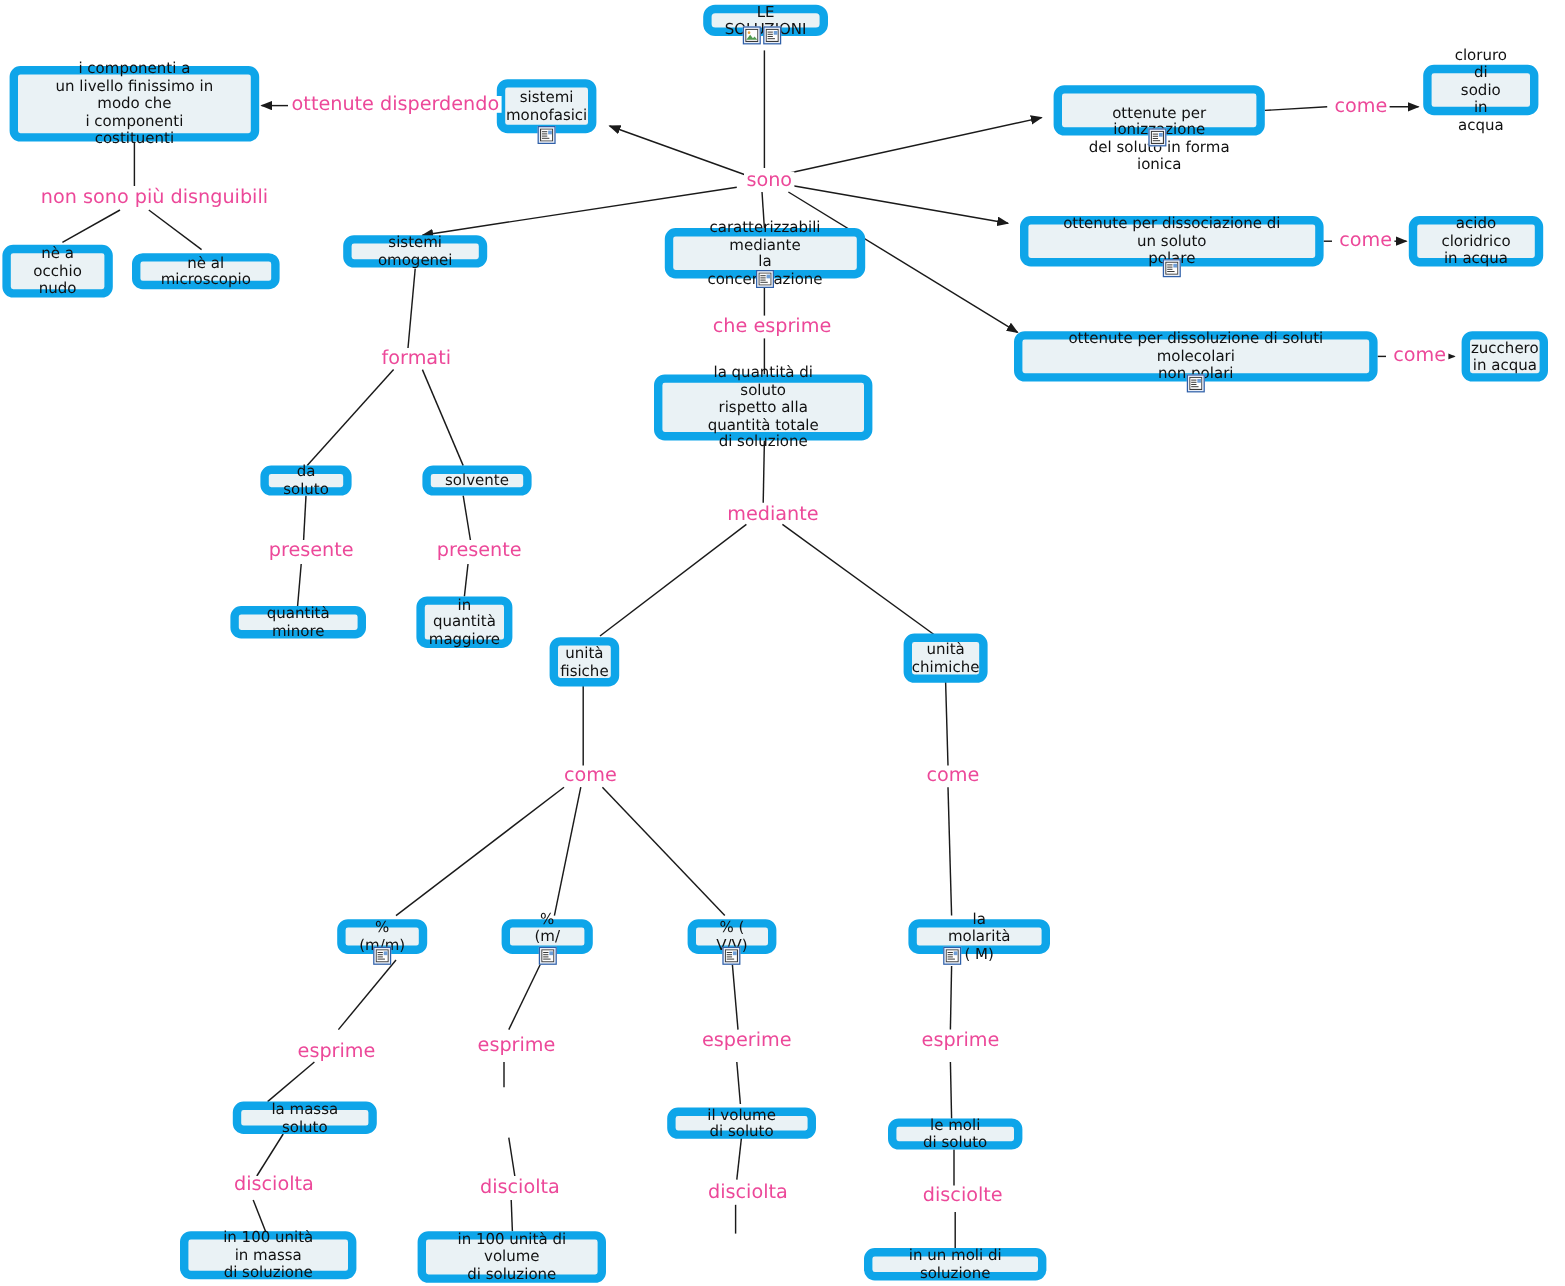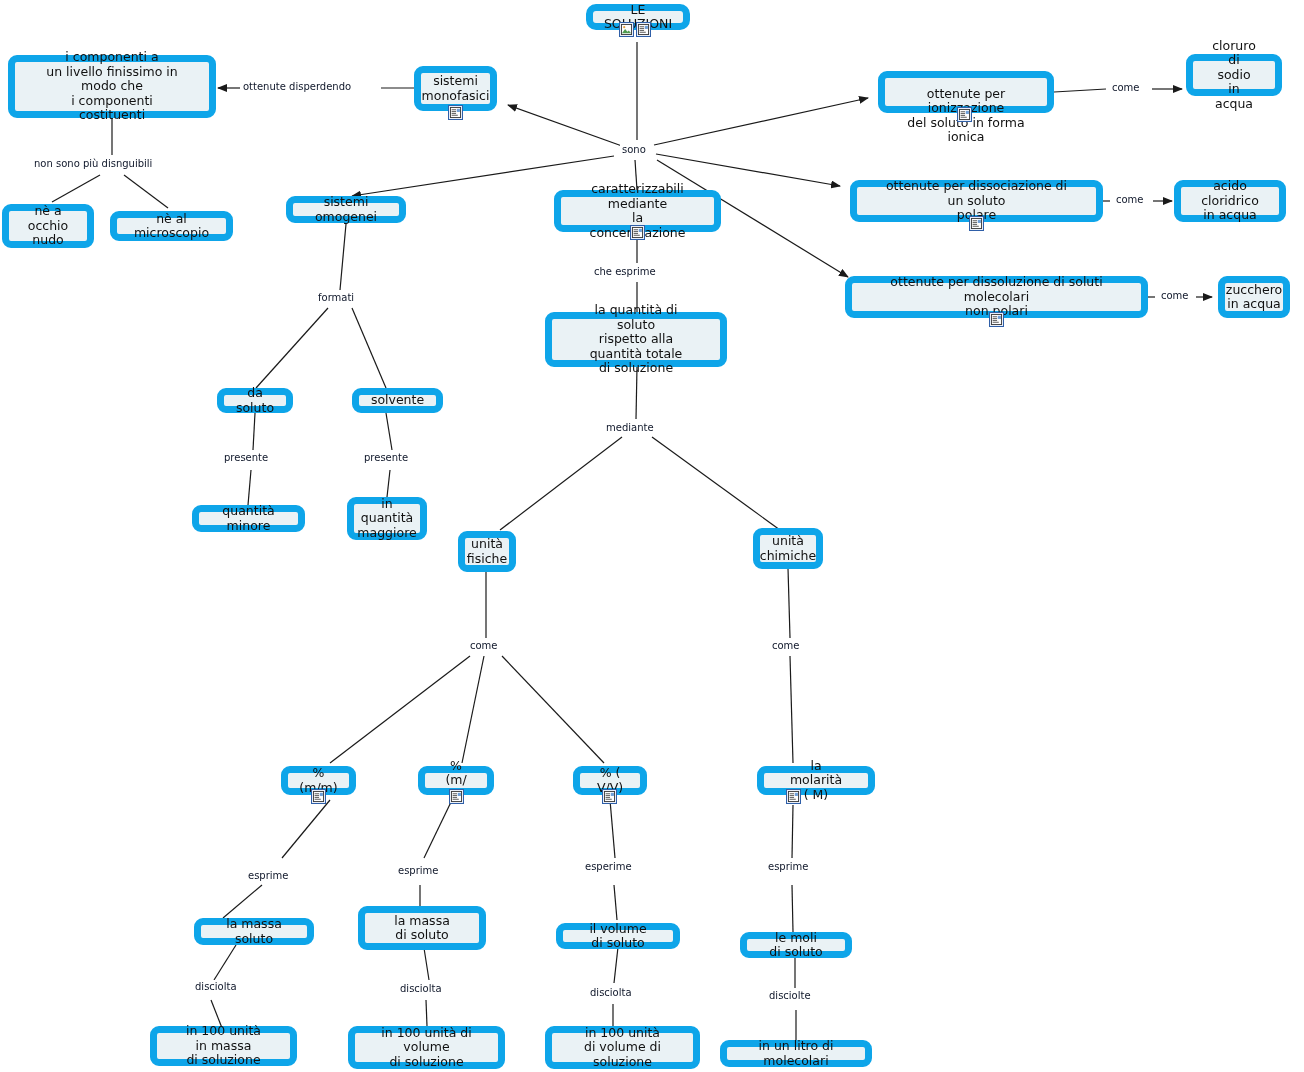--- a/index.html
+++ b/index.html
@@ -38,23 +38,23 @@
     padding:3px 22px;
     z-index:5;
   }
   .node.root{
     border-radius:10px;
     font-size:12.5px;
   }
   
   .link-label{
     position:absolute;
-    font-size:10px;
+    font-size:16px;
     line-height:14px;
-    color:#0f172a;
+    color:#ec4899;
     background:#ffffff;
     white-space:nowrap;
     text-align:right;
     padding:0 2px;
     z-index:6;
   }
   
   .icons{
     position:absolute;
     display:flex;
@@ -428,49 +428,42 @@
           </g>
           <rect x="7.4" y="2" width="3.4" height="3.4" fill="#6f9fd8"></rect>
         </svg>
     </span>
   </div>
 
   <div class="node" style="left:194px;top:918px;width:120px;height:27px;">
     <span>la massa soluto</span>
   </div>
 
-  <div class="node" style="left:358px;top:906px;width:128px;height:44px;">
-    <span>la massa di soluto</span>
-  </div>
 
   <div class="node" style="left:556px;top:923px;width:124px;height:26px;">
     <span>il volume di soluto</span>
   </div>
 
   <div class="node" style="left:740px;top:932px;width:112px;height:26px;">
     <span>le moli di soluto</span>
   </div>
 
   <div class="node" style="left:150px;top:1026px;width:147px;height:40px;">
     <span style="white-space:pre-line;">in 100 unità in massa
 di soluzione</span>
   </div>
 
   <div class="node" style="left:348px;top:1026px;width:157px;height:43px;">
     <span style="white-space:pre-line;">in 100 unità di volume
 di soluzione</span>
   </div>
 
-  <div class="node" style="left:545px;top:1026px;width:155px;height:43px;">
-    <span style="white-space:pre-line;">in 100 unità
-di volume di soluzione</span>
-  </div>
 
   <div class="node" style="left:720px;top:1040px;width:152px;height:27px;">
-    <span>in un litro di molecolari</span>
+    <span>in un moli di soluzione</span>
   </div>
 
   <div class="link-label" style="left:620px;top:143px;">
     <span>sono</span>
   </div>
 
   <div class="link-label" style="left:241px;top:80px;">
     <span>ottenute disperdendo</span>
   </div>
 

